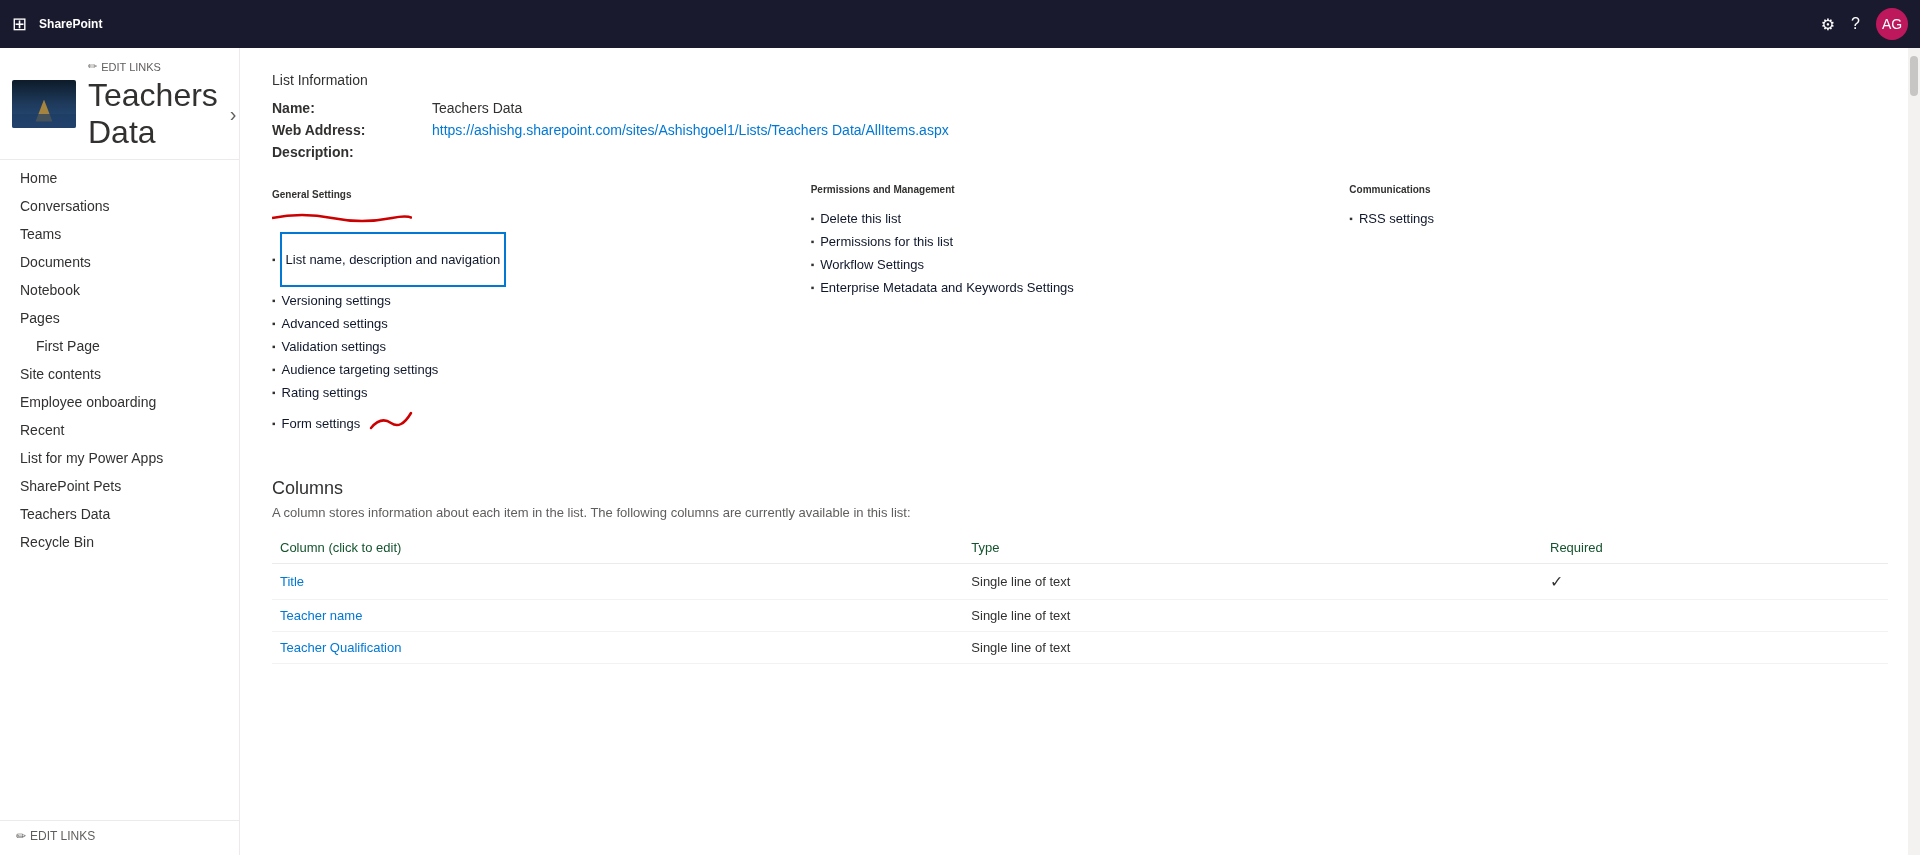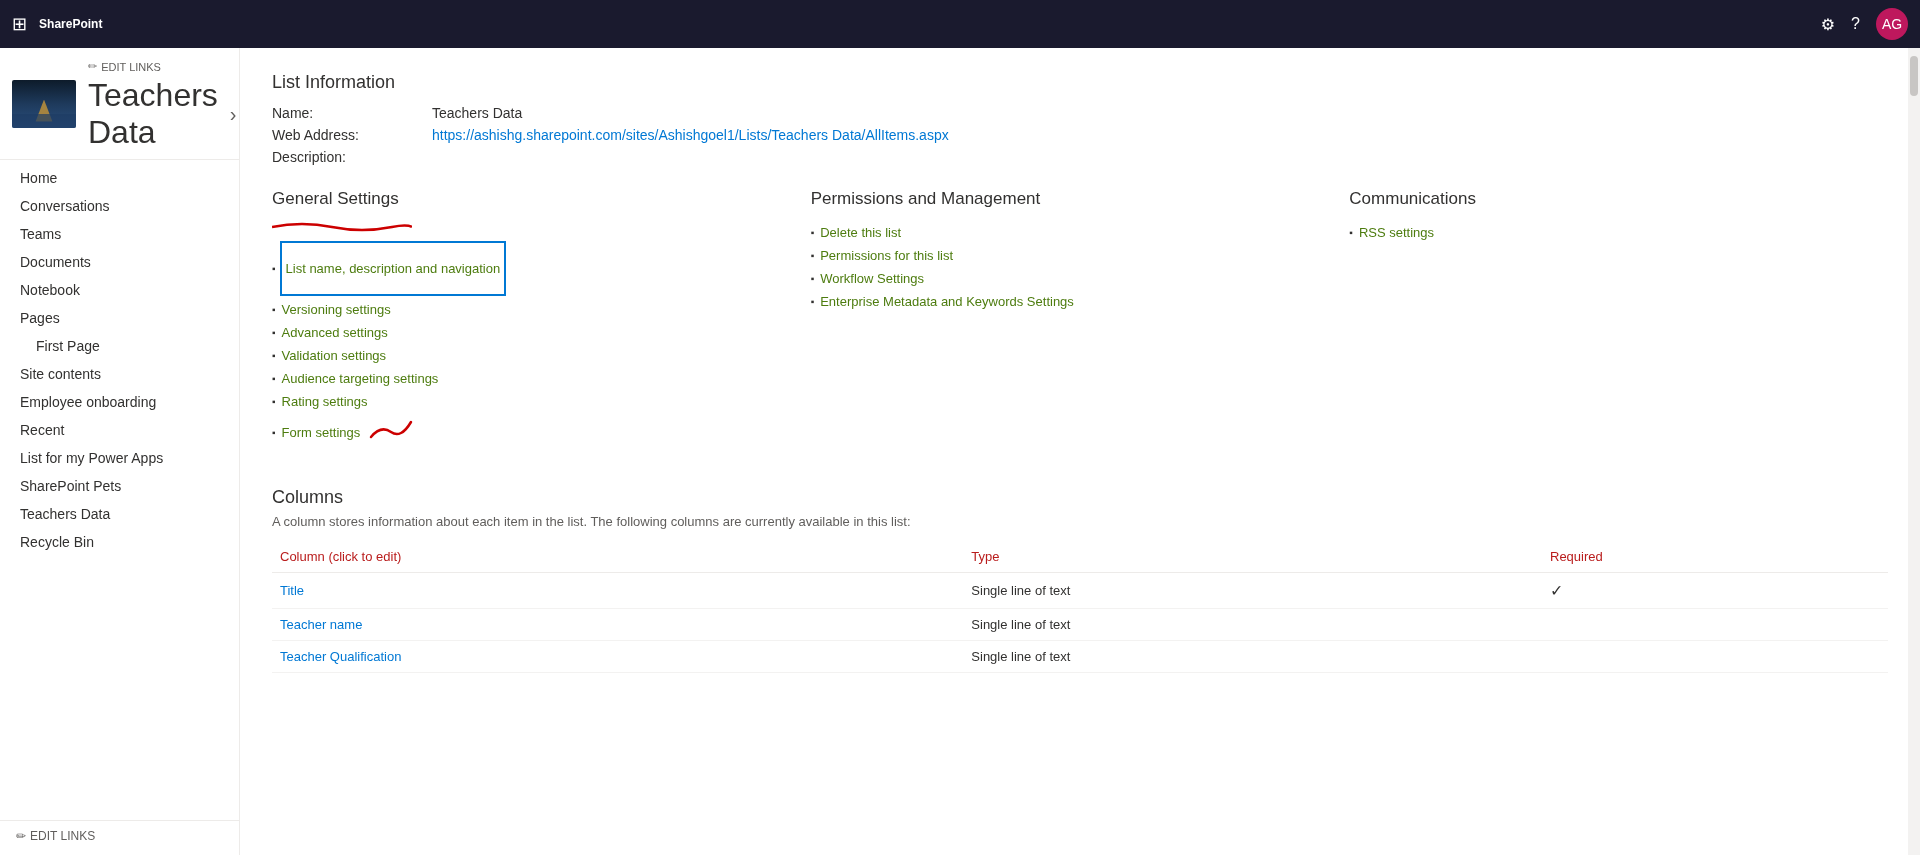--- a/index.html
+++ b/index.html
@@ -152,51 +152,51 @@
     }
     .content-body {
       padding: 24px 32px;
     }
 
     
     .list-info-section {
       margin-bottom: 24px;
     }
     .list-info-title {
-      font-size: 18px;
+      font-size: 14px;
       color: #323130;
       font-weight: 400;
       margin-bottom: 12px;
     }
     .info-row {
       display: flex;
       gap: 0;
       margin-bottom: 6px;
       font-size: 14px;
     }
     .info-label {
-      font-weight: 400;
+      font-weight: 700;
       color: #323130;
       min-width: 160px;
     }
     .info-value {
       color: #323130;
     }
     .info-value.link { color: #0078d4; }
 
     
     .settings-grid {
       display: grid;
       grid-template-columns: 1fr 1fr 1fr;
       gap: 0;
       margin-bottom: 32px;
     }
     .settings-section h3 {
-      font-size: 17px;
-      font-weight: 400;
+      font-size: 10px;
+      font-weight: 700;
       color: #323130;
       margin-bottom: 16px;
       padding-bottom: 0;
     }
     .settings-links {
       list-style: none;
     }
     .settings-links li {
       margin-bottom: 8px;
       font-size: 13px;
@@ -204,21 +204,21 @@
       align-items: center;
       gap: 6px;
     }
     .settings-links li::before {
       content: '▪';
       color: #323130;
       font-size: 10px;
       flex-shrink: 0;
     }
     .settings-link {
-      color: #4d7c0f;
+      color: #0f172a;
       cursor: pointer;
       text-decoration: none;
     }
     .settings-link.highlighted {
       outline: 2px solid #0078d4;
       padding: 18px 4px;
     }
 
     
     .columns-section {}
@@ -234,21 +234,21 @@
       margin-bottom: 16px;
     }
     .columns-table {
       width: 100%;
       border-collapse: collapse;
       font-size: 13px;
     }
     .columns-table th {
       text-align: left;
       font-weight: 400;
-      color: #b91c1c;
+      color: #14532d;
       padding: 4px 8px 8px;
       border-bottom: 1px solid #edebe9;
       font-size: 13px;
     }
     .columns-table td {
       padding: 8px;
       border-bottom: 1px solid #f3f2f1;
       color: #323130;
     }
     .columns-table td.col-link {

